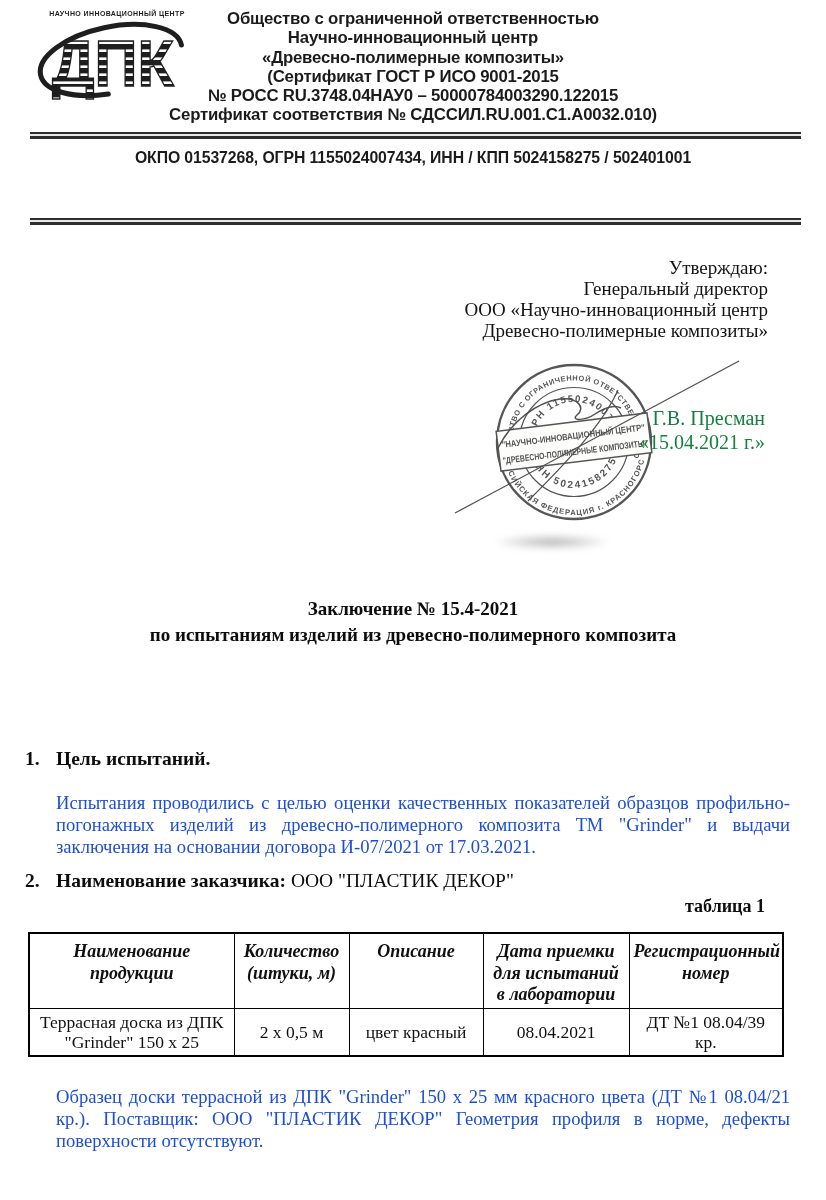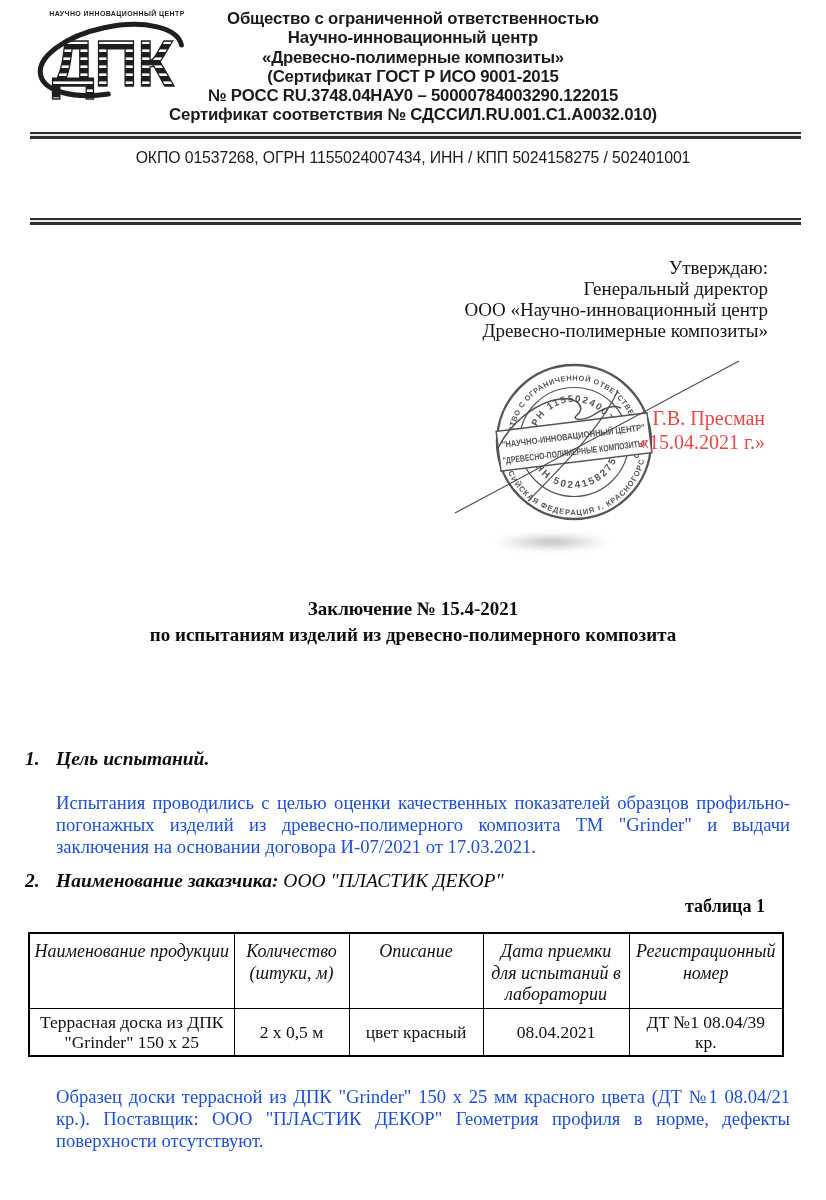--- a/index.html
+++ b/index.html
@@ -8,54 +8,54 @@
 
   
   .logo{position:absolute;left:33px;top:4px;width:158px;height:104px;}
   .org-header{position:absolute;left:0;top:9px;width:100%;text-align:center;
         font-family:"Liberation Sans",sans-serif;font-weight:700;font-size:16.8px;
         line-height:19.3px;color:#1b1b1b;letter-spacing:-0.2px;}
   .rule{position:absolute;left:30px;width:771px;height:8px;
         background:linear-gradient(#2e2e2e 0 2px,#e9e9e9 2px 4px,#2e2e2e 4px 7px,transparent 7px);}
   .rule1{top:132px;} .rule2{top:218px;}
   .contact{position:absolute;left:0;top:147px;width:100%;text-align:center;
-        font-family:"Liberation Sans",sans-serif;font-weight:400;font-size:15.8px;
+        font-family:"Liberation Sans",sans-serif;font-weight:700;font-size:15.8px;
         line-height:21px;color:#1b1b1b;letter-spacing:-0.1px;}
 
   
   .approval{position:absolute;right:58px;top:257px;text-align:right;
         font-size:19px;line-height:21px;color:#141414;}
   .stamp{position:absolute;left:492px;top:358px;width:168px;height:172px;}
   .signature{position:absolute;left:420px;top:340px;width:360px;height:200px;pointer-events:none;}
   .signer{position:absolute;right:61px;top:406px;text-align:right;
-        font-size:20px;line-height:24px;color:#ef4444;}
+        font-size:20px;line-height:24px;color:#15803d;}
   .smudge{position:absolute;left:492px;top:534px;width:120px;height:16px;border-radius:50%;
         background:radial-gradient(ellipse at center,rgba(90,90,90,.45),rgba(120,120,120,0) 70%);
         filter:blur(3px);}
 
   
   .doc-title{position:absolute;left:0;top:596px;width:100%;text-align:center;
         font-weight:700;font-size:19px;line-height:26px;color:#0d0d0d;}
 
   
-  .sec-h{position:absolute;left:25px;width:765px;font-weight:700;font-size:19.5px;color:#0d0d0d;font-style:italic;}
+  .sec-h{position:absolute;left:25px;width:765px;font-weight:700;font-size:19.5px;color:#0d0d0d;}
   .sec-h .num{display:inline-block;width:31px;}
   .sec-h .normal{font-weight:400;}
   .h1{top:748px;} .h2{top:870px;} .h3{top:1062px;}
   .body-p{position:absolute;left:56px;width:734px;margin:0;text-align:justify;
         font-size:18.6px;line-height:22px;color:#1d4ed8;}
   .p1{top:792px;} .p3{top:1086px;text-align:justify;}
 
   
   .table-label{position:absolute;right:61px;top:896px;font-weight:700;font-size:18px;color:#0d0d0d;}
   table.t1{position:absolute;left:28px;top:932px;width:754px;border-collapse:collapse;
         table-layout:fixed;background:#fff;}
   table.t1 th,table.t1 td{border:1px solid #000;text-align:center;padding:2px 4px;}
   table.t1{border:2px solid #000;}
-  table.t1 th{font-style:italic;font-weight:400;font-size:18px;line-height:21.5px;
+  table.t1 th{font-style:italic;font-weight:700;font-size:18px;line-height:21.5px;
         vertical-align:top;padding-top:7px;height:58px;}
   table.t1 td{font-size:17.5px;line-height:20px;vertical-align:middle;height:42px;}
 
   .stamp text,.logo text{font-family:"Liberation Sans",sans-serif;}
 </style>
 </head>
 <body>
 
 <div class="page">
 

